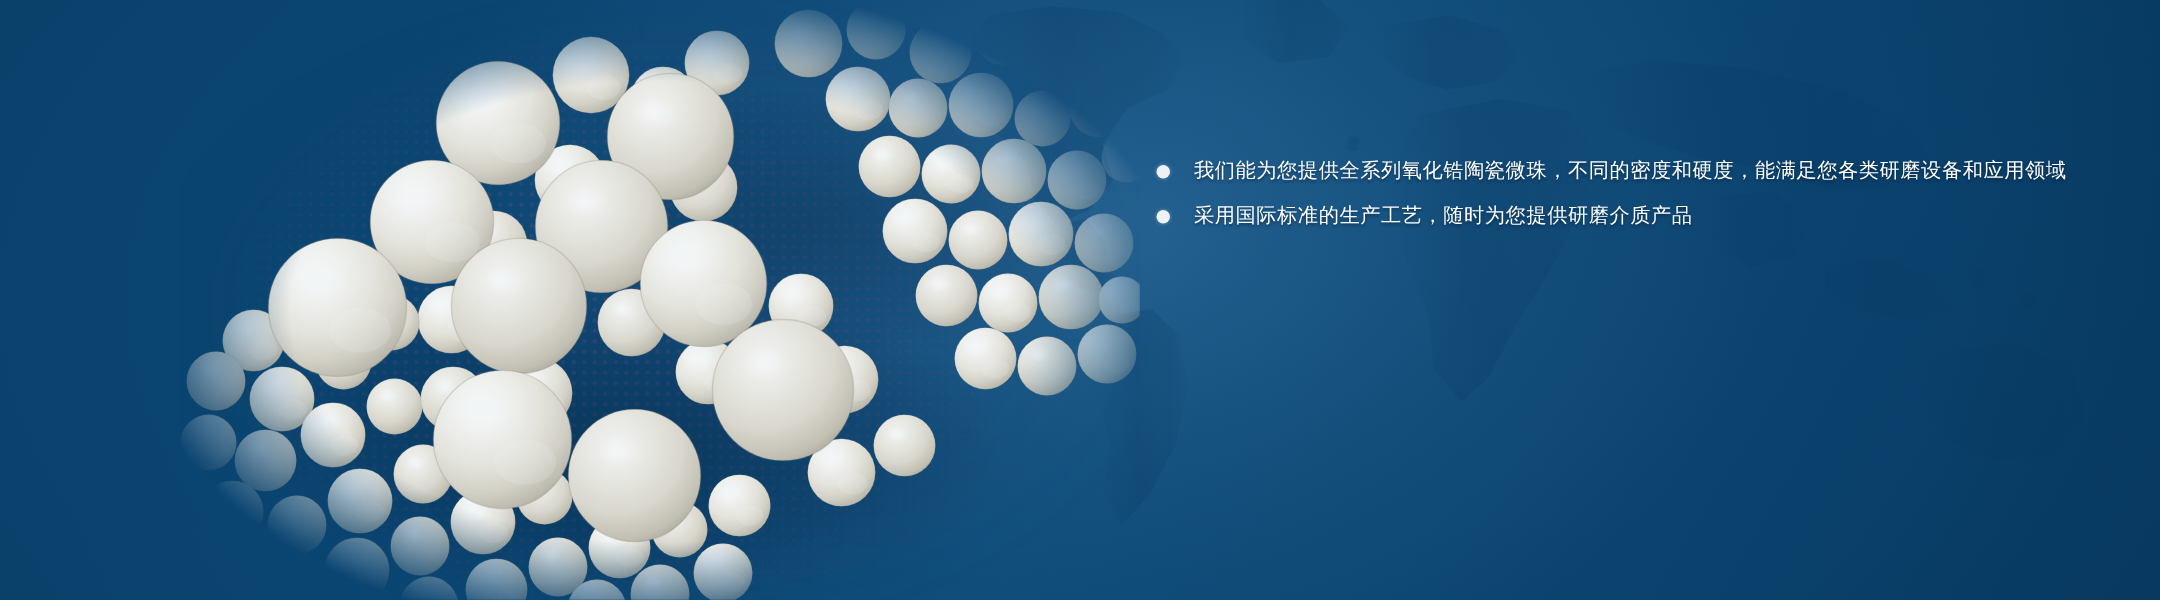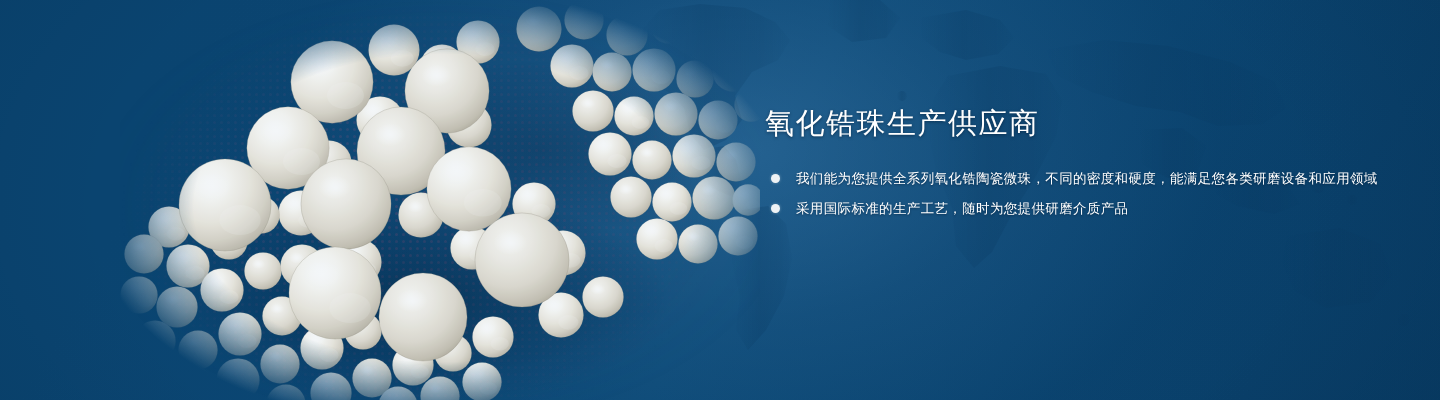--- a/index.html
+++ b/index.html
@@ -344,21 +344,20 @@
           <use href="#beadSym" x="168" y="246" width="94" height="94"></use>
           <use href="#beadSym2" x="258" y="272" width="90" height="90"></use>
         </g>
 
         <rect x="0" y="0" width="640" height="400" fill="#0b4a78" opacity="0.05"></rect>
       </g>
     </svg>
   </div>
 
   <div class="copy">
-    <h1 class="headline">氧化锆珠生产供应商</h1>
 
     <ul class="bullets">
       <li class="bullet">
         <span class="dot"></span>
         <span class="btext">我们能为您提供全系列氧化锆陶瓷微珠，不同的密度和硬度，能满足您各类研磨设备和应用领域</span>
       </li>
       <li class="bullet">
         <span class="dot"></span>
         <span class="btext">采用国际标准的生产工艺，随时为您提供研磨介质产品</span>
       </li>

